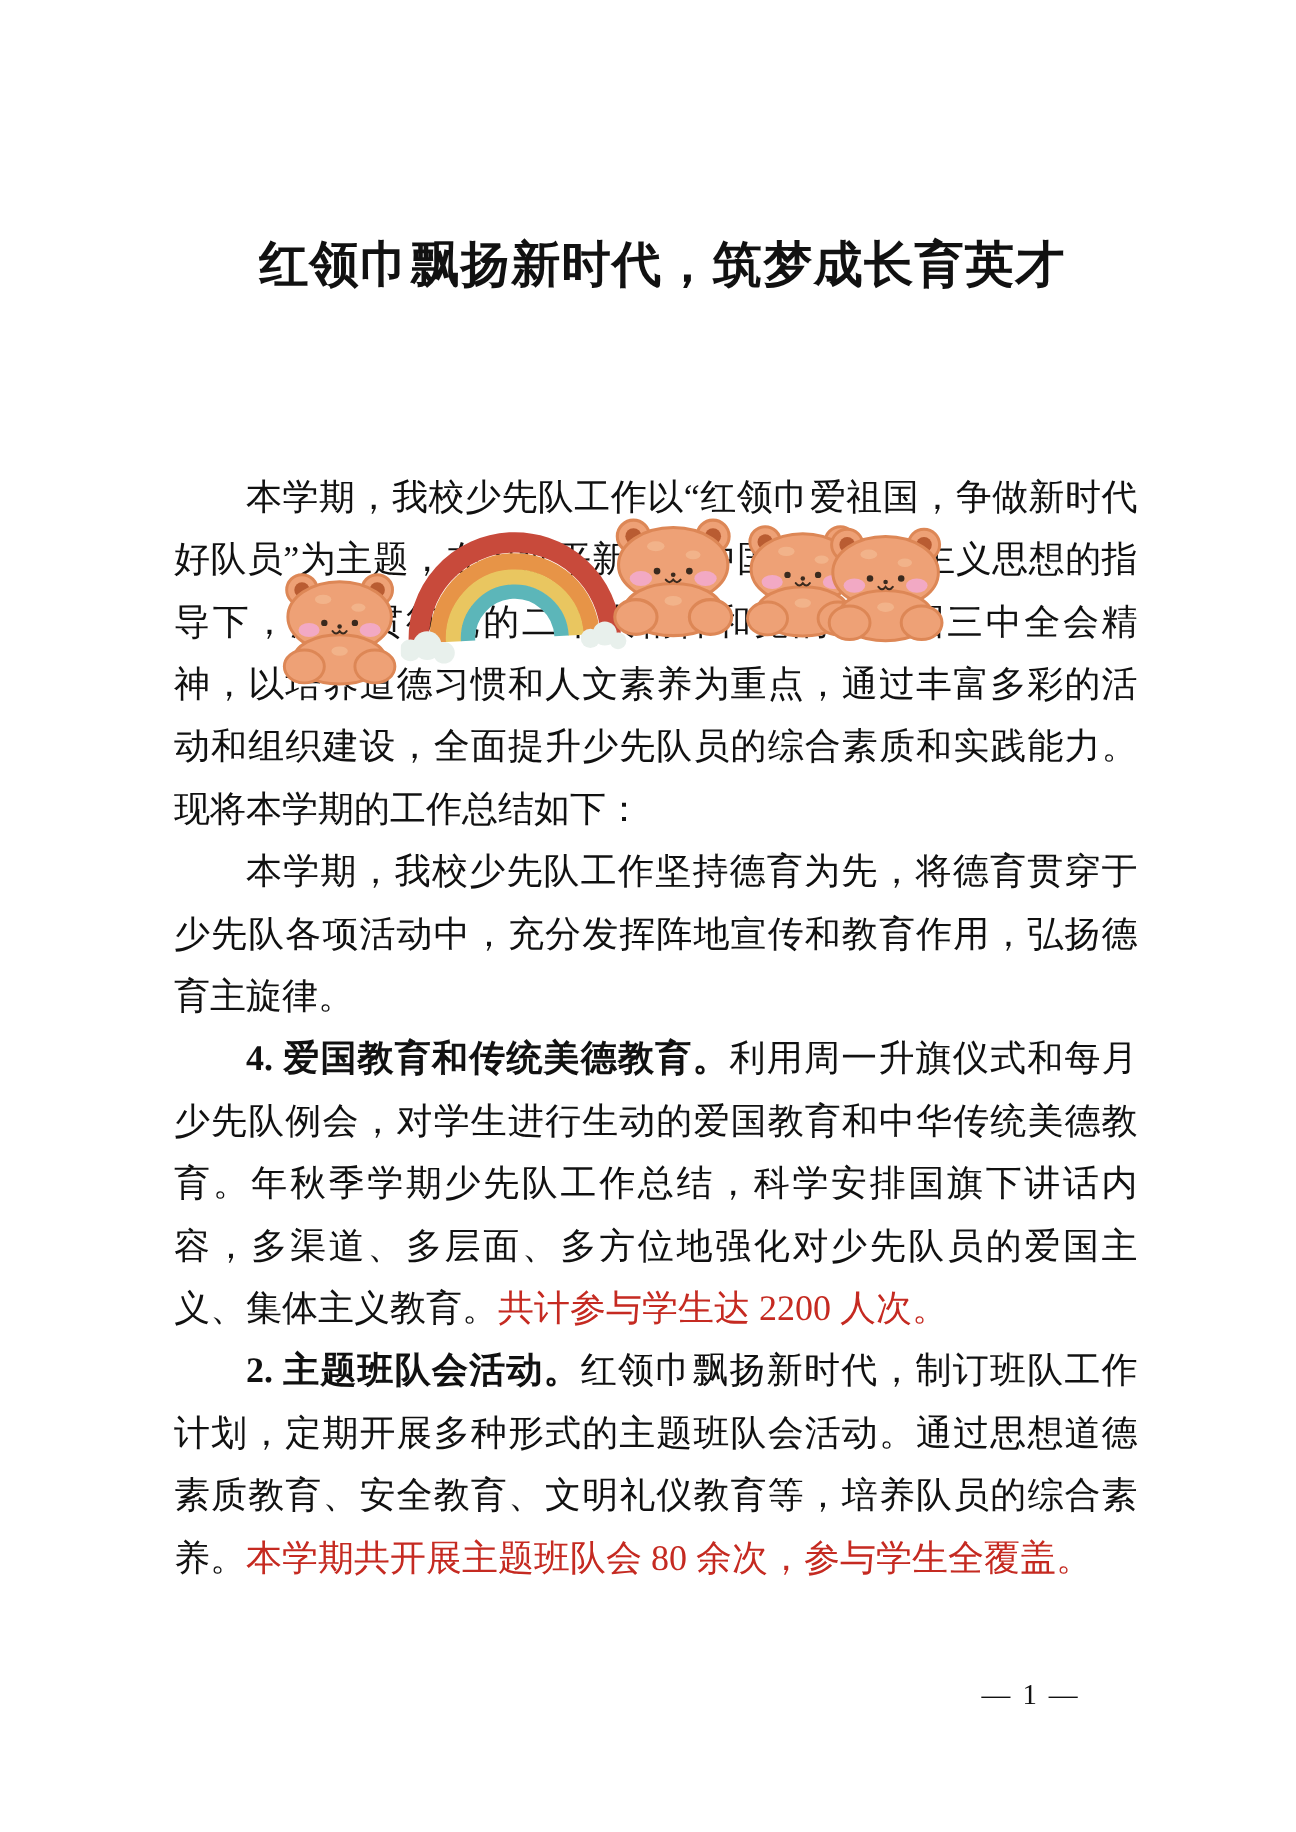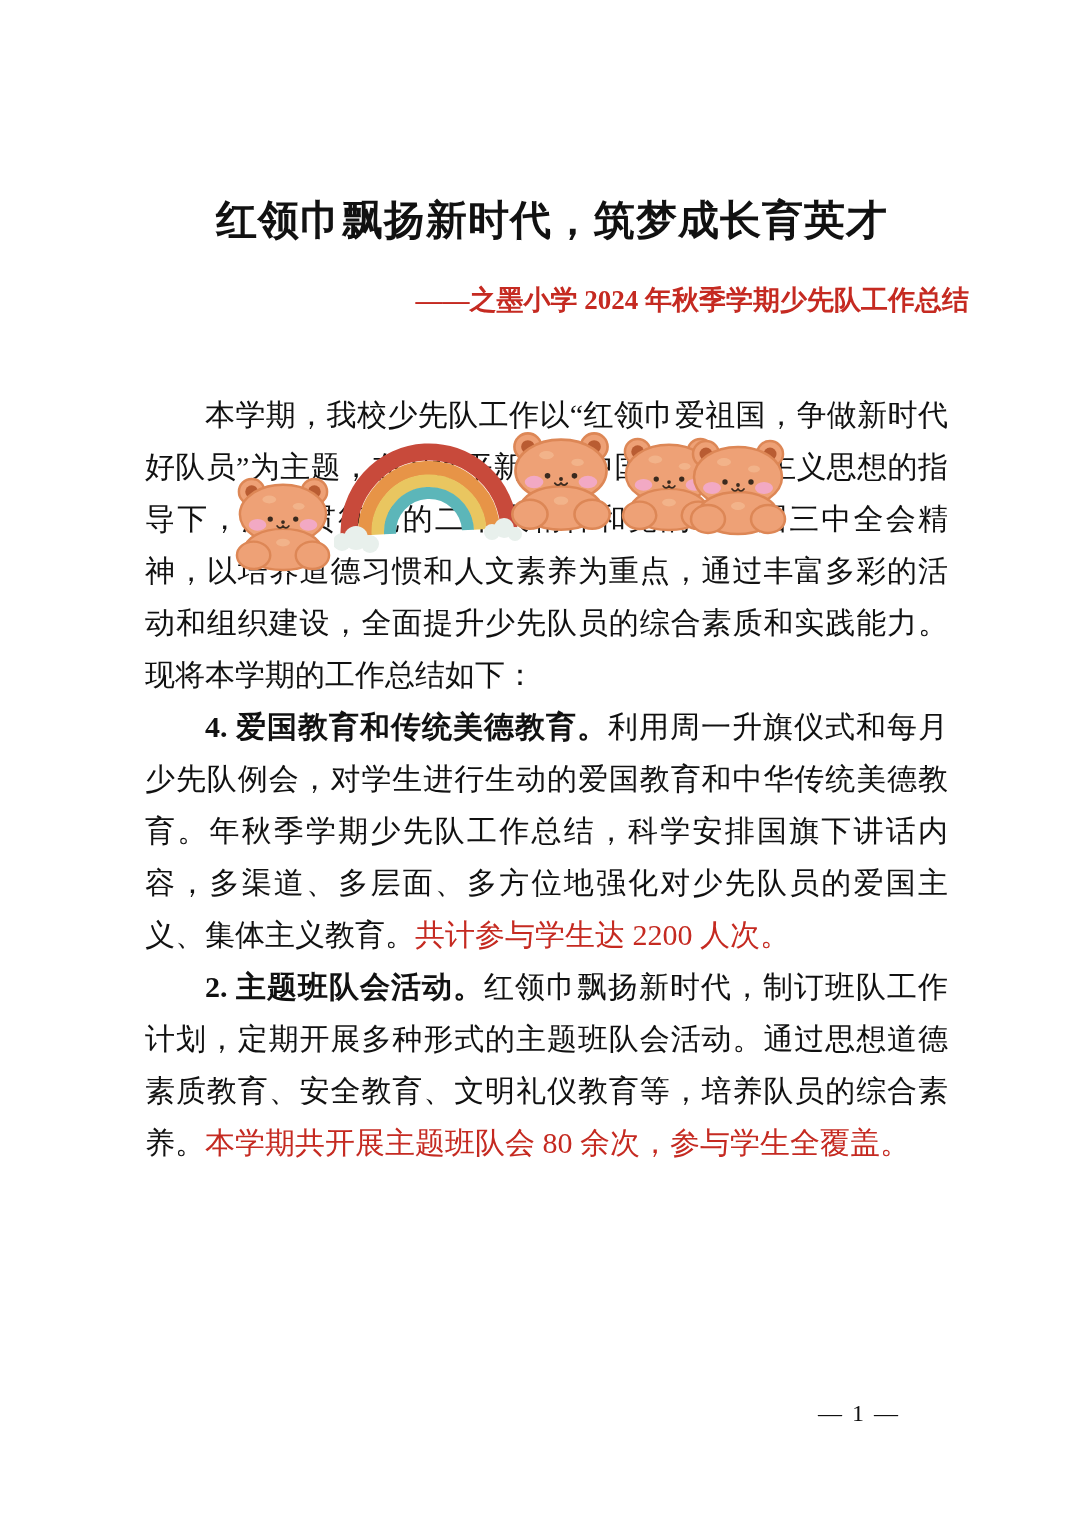--- a/index.html
+++ b/index.html
@@ -96,24 +96,24 @@
         <circle cx="181" cy="106" r="7"></circle>
       </g>
     </symbol>
   </defs>
 </svg>
 
 <div class="page">
 
   <h1 class="doc-title">红领巾飘扬新时代，筑梦成长育英才</h1>
 
-  <div class="doc-subtitle">——之墨小学 2024 年秋季学期少先队工作总结</div>
 
   <div class="doc-body">
       <p class="para"><span class="run-normal">本学期，我校少先队工作以“红领巾爱祖国，争做新时代好队员”为主题，在习近平新时代中国特色社会主义思想的指导下，深入贯彻党的二十大精神和党的二十届三中全会精神，以培养道德习惯和人文素养为重点，通过丰富多彩的活动和组织建设，全面提升少先队员的综合素质和实践能力。现将本学期的工作总结如下：</span></p>
+      <p class="para"><span class="run-normal">本学期，我校少先队工作坚持德育为先，将德育贯穿于少先队各项活动中，充分发挥阵地宣传和教育作用，弘扬德育主旋律。</span></p>
       <p class="para"><span class="run-bold">4. 爱国教育和传统美德教育。</span><span class="run-normal">利用周一升旗仪式和每月少先队例会，对学生进行生动的爱国教育和中华传统美德教育。年秋季学期少先队工作总结，科学安排国旗下讲话内容，多渠道、多层面、多方位地强化对少先队员的爱国主义、集体主义教育。</span><span class="run-red">共计参与学生达 2200 人次。</span></p>
       <p class="para"><span class="run-bold">2. 主题班队会活动。</span><span class="run-normal">红领巾飘扬新时代，制订班队工作计划，定期开展多种形式的主题班队会活动。通过思想道德素质教育、安全教育、文明礼仪教育等，培养队员的综合素养。</span><span class="run-red">本学期共开展主题班队会 80 余次，参与学生全覆盖。</span></p>
     </div>
 
   <div>
     <svg class="sticker" style="left:334px;top:428px" width="190" height="132">
         <use href="#rainbow"></use>
       </svg>
     <svg class="sticker" style="left:228px;top:474px" width="110" height="98">
         <use href="#bear"></use>

